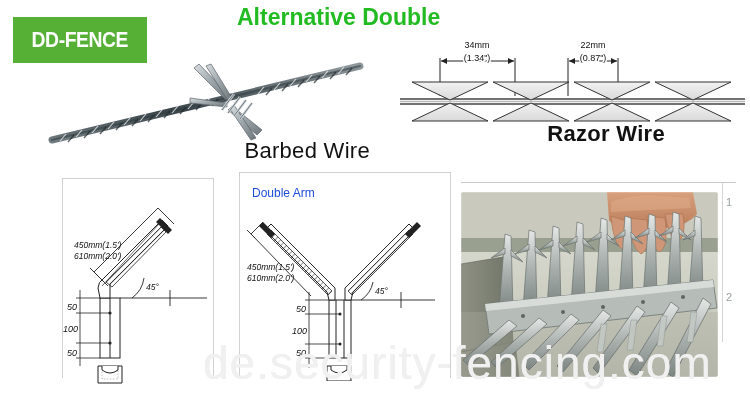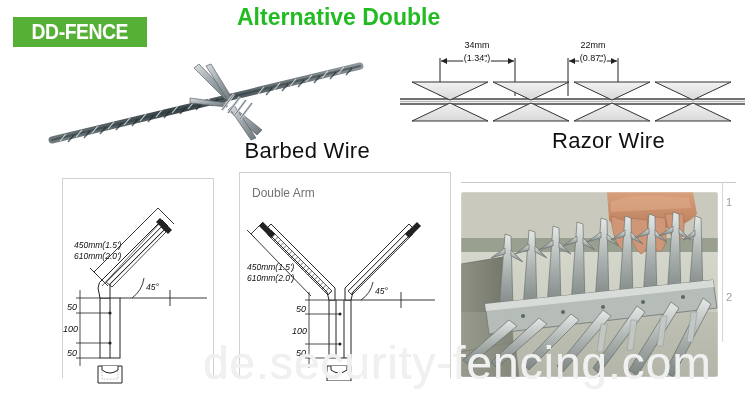--- a/index.html
+++ b/index.html
@@ -4,59 +4,59 @@
 <style>
   html,body{margin:0;padding:0;}
   body{
     width:750px;height:400px;background:#ffffff;overflow:hidden;
     font-family:"Liberation Sans", sans-serif;position:relative;
   }
   .stage{position:absolute;left:0;top:0;width:750px;height:400px;}
 
   
   .logo{
-    position:absolute;left:13px;top:17px;width:134px;height:30px;
+    position:absolute;left:13px;top:17px;width:134px;height:46px;
     background:#55b035;display:flex;align-items:center;justify-content:center;
   }
   .logo-text{
     color:#ffffff;font-weight:bold;font-size:22px;letter-spacing:-0.5px;
     font-family:"Liberation Sans", sans-serif;transform:scaleX(0.88);
     font-stretch:condensed;line-height:1;
   }
   .title{
     position:absolute;left:237px;top:4px;width:260px;
     color:#22bb22;font-size:23px;font-weight:bold;letter-spacing:0px;
     font-family:"Liberation Sans", sans-serif;
   }
 
   
   .caption{
     position:absolute;color:#111;font-size:22px;letter-spacing:0.3px;
     font-family:"Liberation Sans", sans-serif;text-align:right;
   }
   #cap-barbed{left:170px;top:138px;width:200px;}
-  #cap-razor{left:465px;top:128px;width:200px;}
+  #cap-razor{left:465px;top:121px;width:200px;font-weight:bold;}
 
   
   .barbed-wrap{position:absolute;left:30px;top:58px;width:345px;height:90px;}
   .barbed-wrap svg{display:block;}
 
   
   .razor-wrap{position:absolute;left:400px;top:34px;width:345px;height:105px;}
   .razor-wrap svg{display:block;}
 
   
   .panel{
     position:absolute;background:#fff;border:1px solid #d0d0d0;
     box-sizing:border-box;
   }
   #panel-single{left:62px;top:178px;width:152px;height:200px;border-bottom:none;border-left:1px solid #d0d0d0;}
   #panel-double{left:239px;top:172px;width:212px;height:206px;border-bottom:none;}
   .panel-label{
-    position:absolute;left:252px;top:186px;font-size:12px;color:#737373;
+    position:absolute;left:252px;top:186px;font-size:12px;color:#1d4ed8;
     font-family:"Liberation Sans", sans-serif;
   }
   .draw{position:absolute;font-style:italic;}
   #draw-single{left:62px;top:190px;width:160px;height:195px;}
   #draw-double{left:239px;top:196px;width:215px;height:185px;}
 
   
   .photo-spikes{
     position:absolute;left:461px;top:192px;width:257px;height:185px;
     overflow:hidden;border:0;

